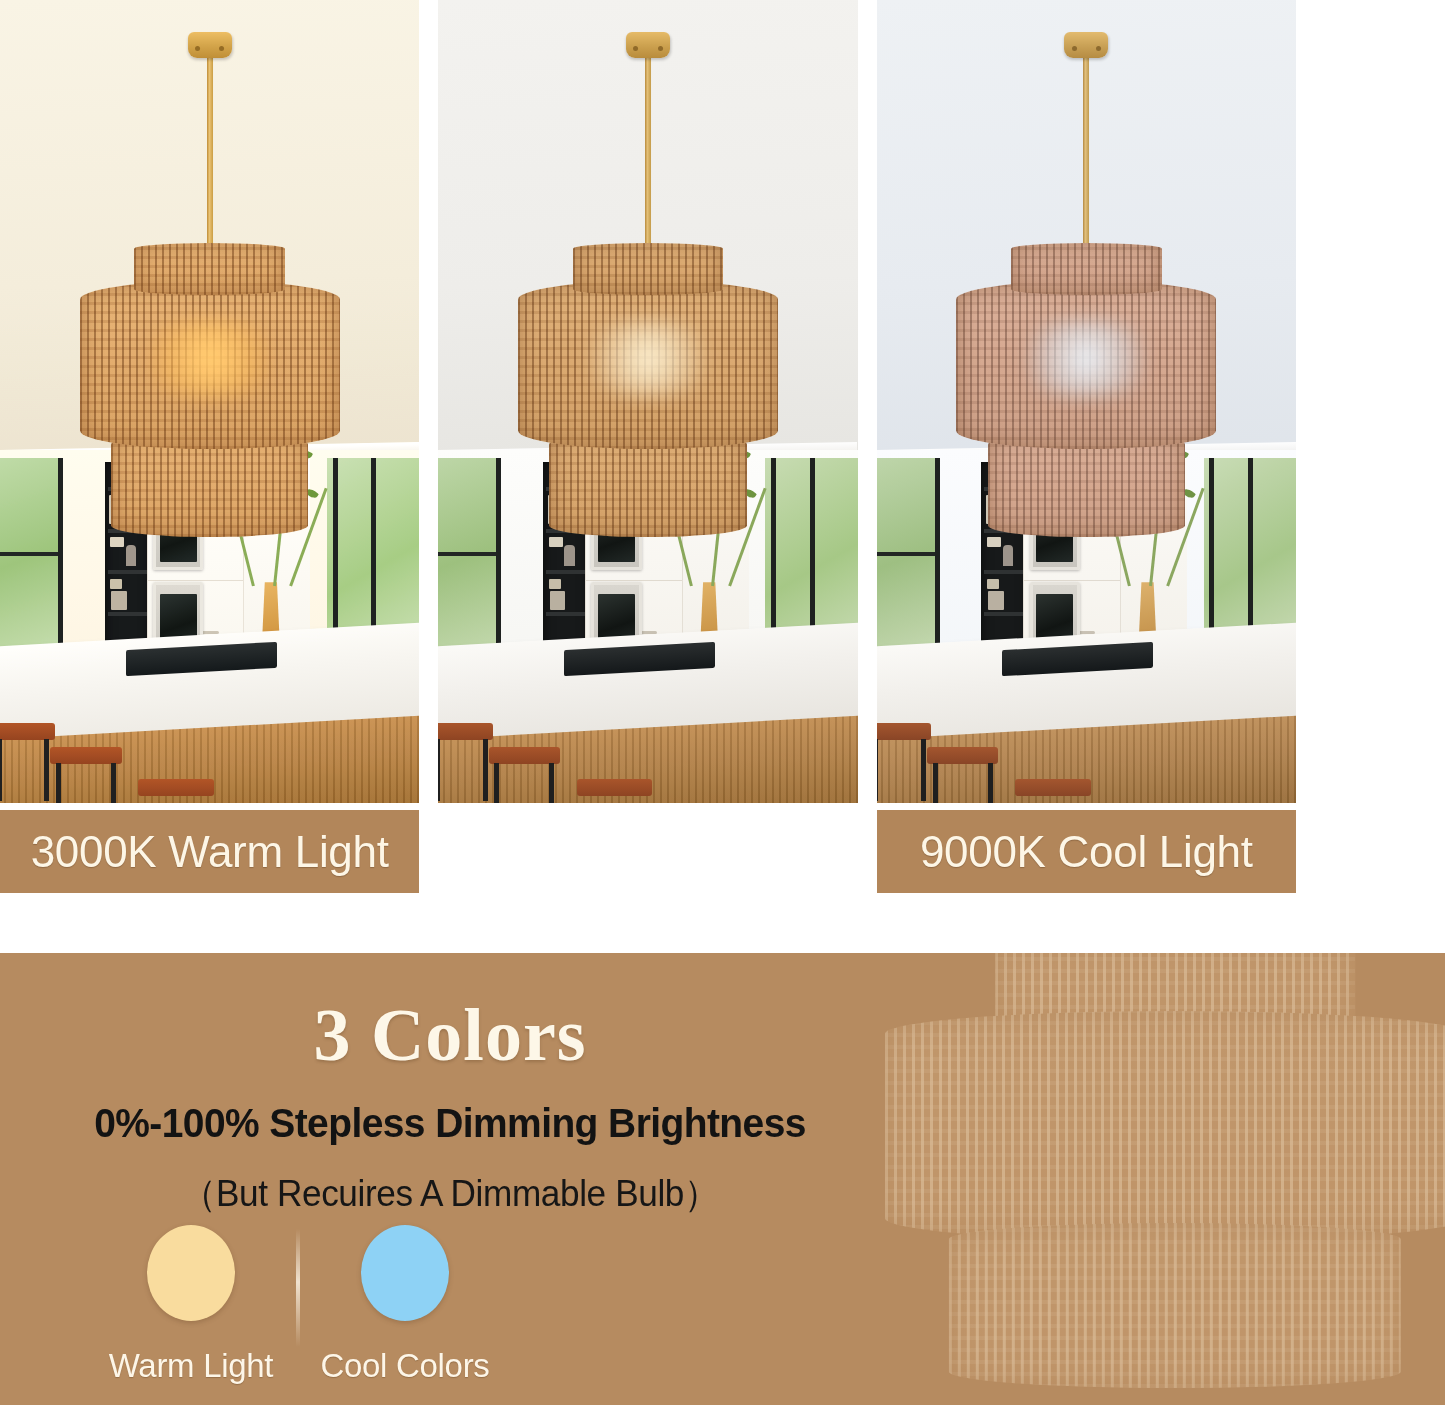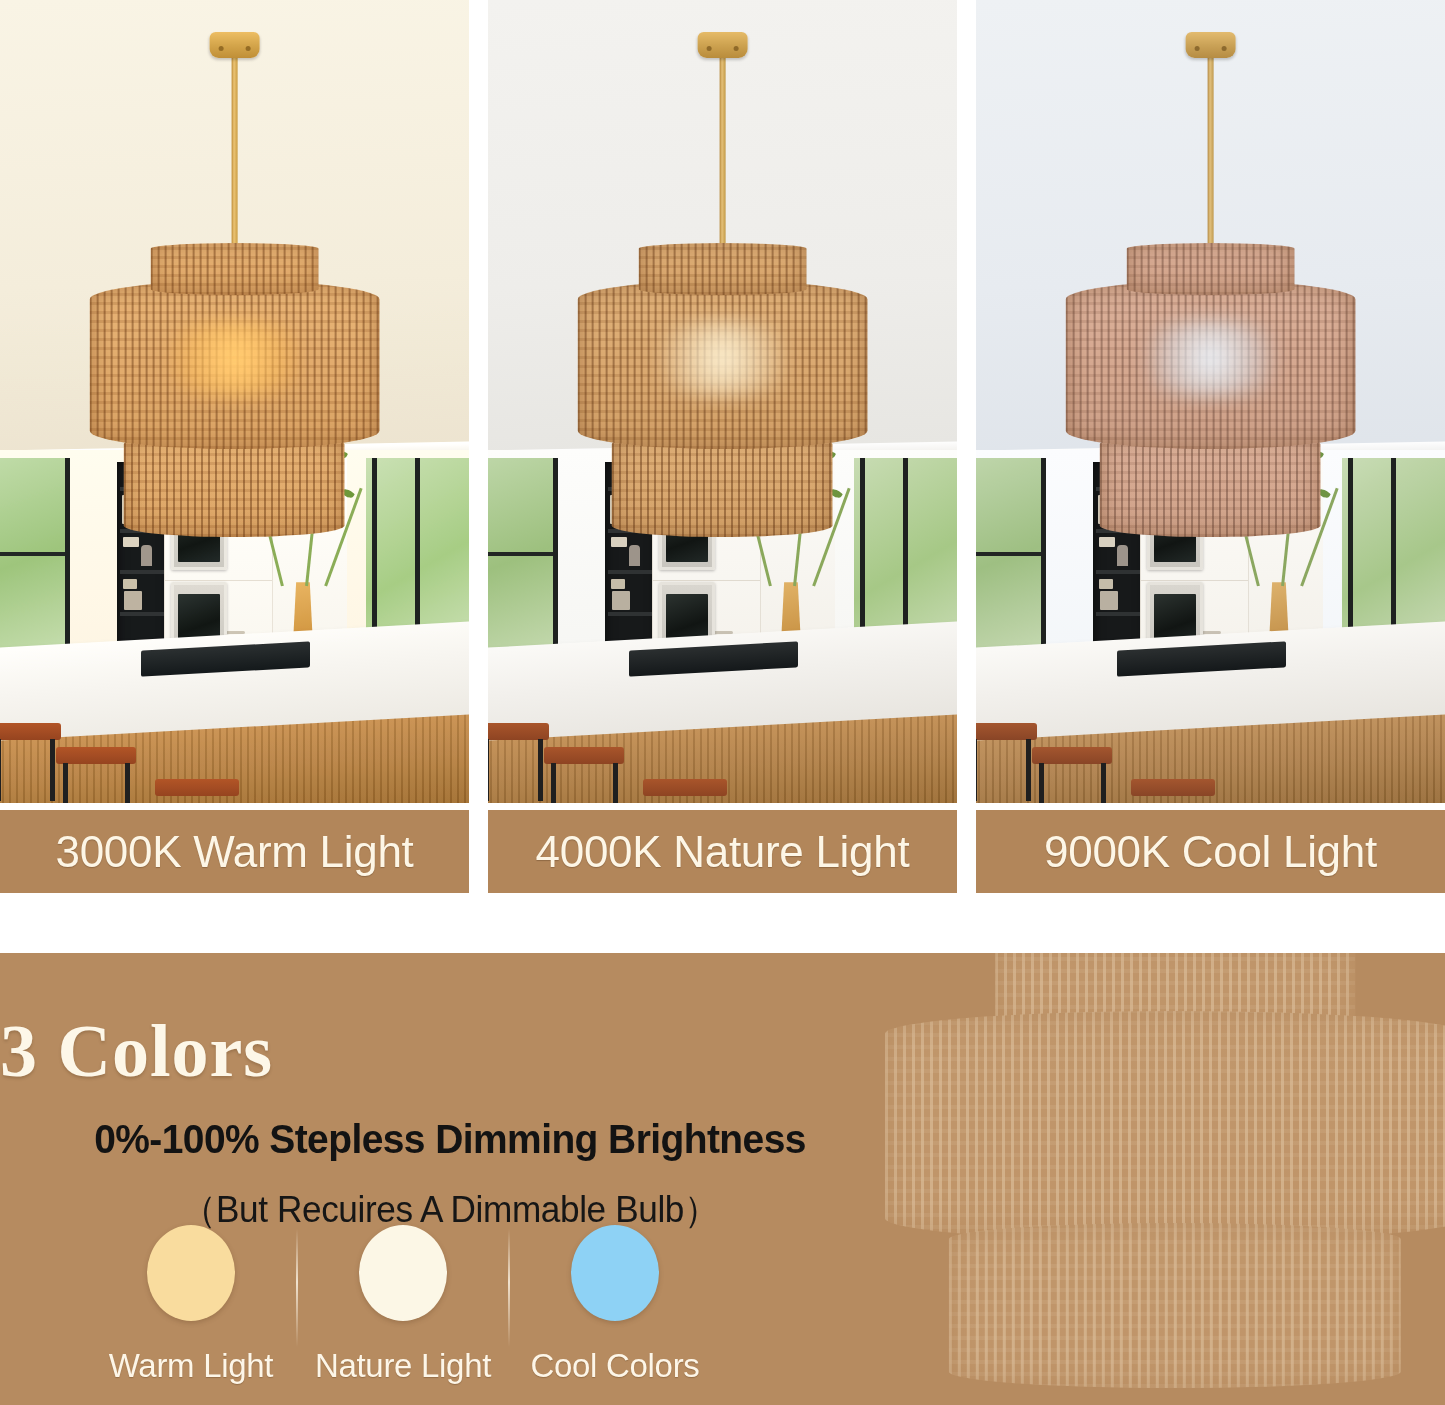--- a/index.html
+++ b/index.html
@@ -6,21 +6,21 @@
   * { margin:0; padding:0; box-sizing:border-box; }
   html,body{ background:#ffffff; }
   body{
     width:1445px; height:1405px;
     font-family:"Liberation Sans", sans-serif;
     position:relative; overflow:hidden;
   }
 
   
   .compare-strip{
-    position:absolute; left:0; top:0; width:1445px; height:893px;
+    position:absolute; left:0; top:0; width:1296px; height:893px;
     display:flex; gap:19px;
   }
   .compare-panel{
     width:478px; display:flex; flex-direction:column;
   }
 
   .scene{
     position:relative; width:100%; height:803px; overflow:hidden;
     background:#f3f0e9;
   }
@@ -247,21 +247,21 @@
       repeating-linear-gradient(0deg,rgba(255,240,214,.45) 0 4px,rgba(190,145,100,.35) 4px 12px),
       linear-gradient(180deg,#f3d6ab,#e7c394);
     box-shadow:inset 0 0 30px rgba(150,105,62,.35);
   }
   .art-t1{ width:62%; height:90px; top:0; }
   .art-t2{ width:100%; height:230px; top:68px; }
   .art-t3{ width:78%; height:165px; top:280px; }
 
   .feature-text{ position:absolute; left:0; top:0; width:900px; }
   .f-title{
-    margin-top:56px;
+    text-align:center; margin-top:40px;
     font-family:"Liberation Serif", serif;
     font-size:74px; font-weight:700; color:#fdf7e8; letter-spacing:1px;
     text-shadow:0 2px 3px rgba(94,62,32,.30);
   }
   .f-sub{
     text-align:center; margin-top:22px;
     font-size:41px; font-weight:700; color:#131313; letter-spacing:-.6px;
     transform:scaleX(.95); transform-origin:center;
   }
   .f-note{
@@ -486,21 +486,20 @@
         <div class="rod"></div>
         <div class="shade">
           <div class="tier t1"></div>
           <div class="tier t2">
             <span class="bulbglow"></span>
           </div>
           <div class="tier t3"></div>
         </div>
       </div>
     </div>
-    <div class="caption">4000K Nature Light</div>
   </div>
 
   <div class="compare-panel">
     <div class="scene cool">
       <div class="ceiling"></div>
       <div class="ceiling-edge"></div>
       <div class="backwall"></div>
 
       <div class="win-left"></div>
 
@@ -614,24 +613,20 @@
 
   <div class="swatch-row">
 
     <div class="swatch-cell">
       <span class="swatch-dot" style="background:#F9DC9E"></span>
       <span class="swatch-name">Warm Light</span>
     </div>
 
     <span class="swatch-sep"></span>
 
-    <div class="swatch-cell">
-      <span class="swatch-dot" style="background:#FCF7E6"></span>
-      <span class="swatch-name">Nature Light</span>
-    </div>
 
     <span class="swatch-sep"></span>
 
     <div class="swatch-cell">
       <span class="swatch-dot" style="background:#8ED2F5"></span>
       <span class="swatch-name">Cool Colors</span>
     </div>
 
   </div>
 </div>

